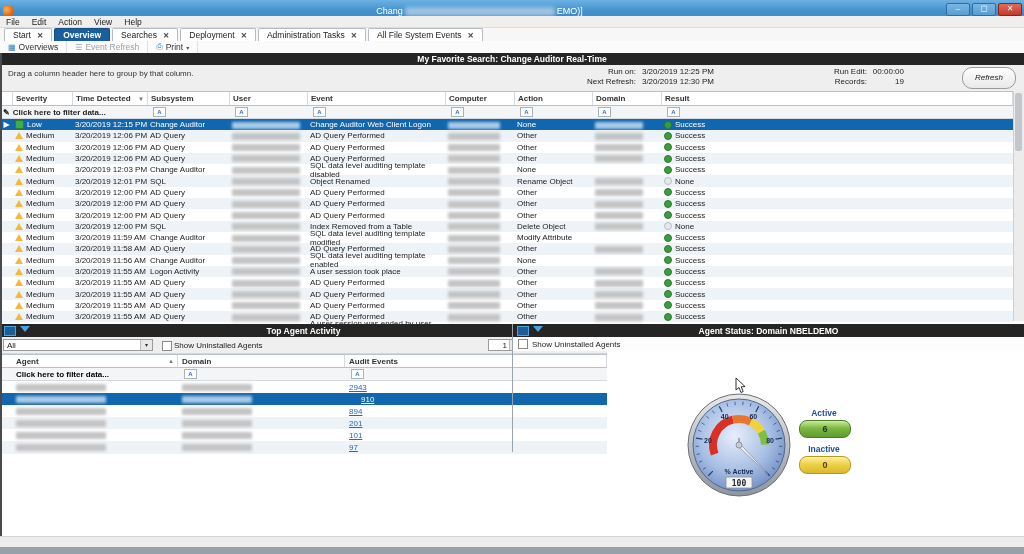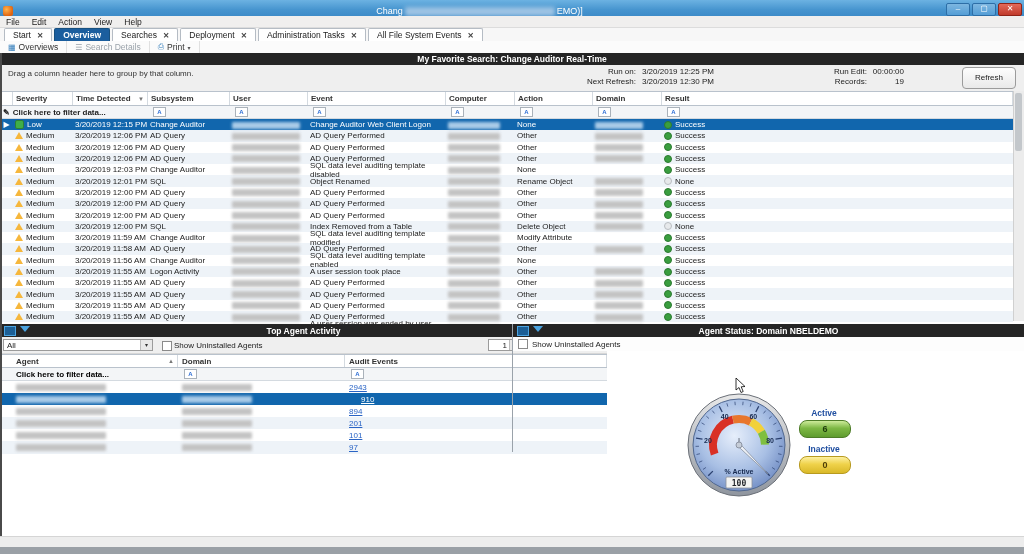--- a/index.html
+++ b/index.html
@@ -42,21 +42,21 @@
   
   #fav-header{left:0;top:53px;width:1024px;height:12px;background:#252525;color:#fff;
     font-size:8.5px;font-weight:bold;display:flex;align-items:center;justify-content:center;}
 
   
   #info-strip{left:0;top:65px;width:1024px;height:26px;background:#efefef;border-bottom:1px solid #d7d7d7;font-size:8px;color:#222;}
   #drag-hint{position:absolute;left:8px;top:4px;color:#333;}
   .run-grid{position:absolute;right:120px;top:2px;display:grid;grid-template-columns:auto auto;gap:1px 6px;text-align:right;}
   .run-grid2{position:absolute;right:310px;top:2px;display:grid;grid-template-columns:auto auto;gap:1px 6px;text-align:right;}
   #refresh-btn{position:absolute;right:8px;top:2px;width:52px;height:20px;background:linear-gradient(#fdfdfd,#e9e9e9);
-    border:1px solid #9b9b9b;border-radius:4px;font-size:8px;text-align:center;line-height:20px;color:#222;}
+    border:1px solid #9b9b9b;border-radius:10px;font-size:8px;text-align:center;line-height:20px;color:#222;font-style:italic;}
 
   
   #event-grid{left:0;top:91px;width:1013px;}
   .eg-row{display:flex;align-items:center;}
   .c-arrow{width:13px;flex:0 0 13px;text-align:center;}
   .c-sev{width:60px;flex:0 0 60px;display:flex;align-items:center;gap:3px;padding-left:2px;}
   .c-time{width:75px;flex:0 0 75px;}
   .c-sub{width:82px;flex:0 0 82px;}
   .c-user{width:78px;flex:0 0 78px;}
   .c-event{width:138px;flex:0 0 138px;}
@@ -179,21 +179,21 @@
     </div>
   </div>
 
 <div id="toolbar" class="abs">
   <div class="tool">
     <span class="glyph">▦</span>
     <span>Overviews</span>
   </div>
   <div class="tool dim">
     <span class="glyph" style="color:#9aa2aa">☰</span>
-    <span>Search Details</span>
+    <span>Event Refresh</span>
   </div>
   <div class="tool">
     <span class="glyph">⎙</span>
     <span>Print</span>
     <span class="caret">▾</span>
   </div>
 </div>
 
 <div id="fav-header" class="abs">
   <span>My Favorite Search: Change Auditor Real-Time</span>

